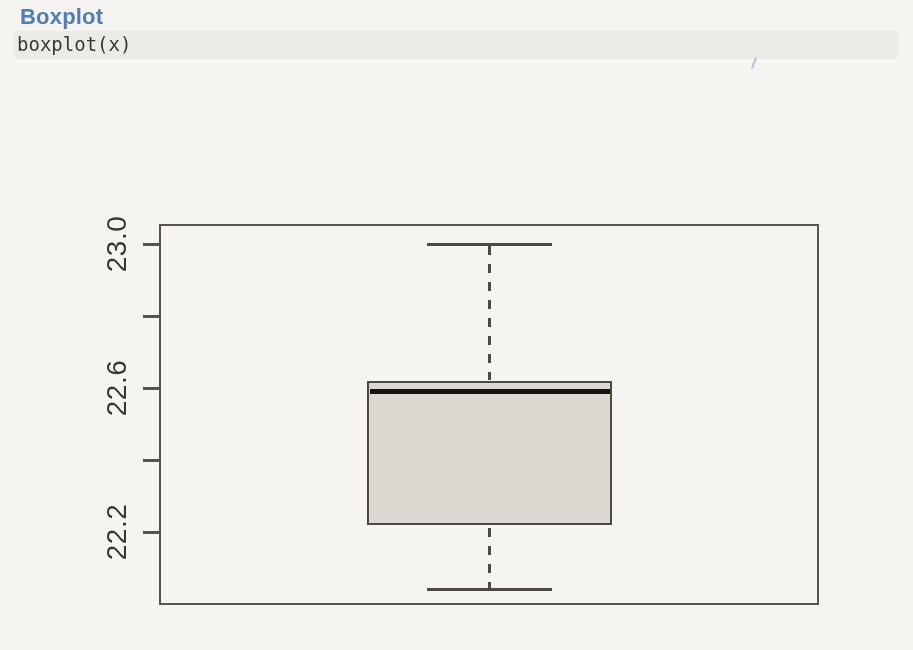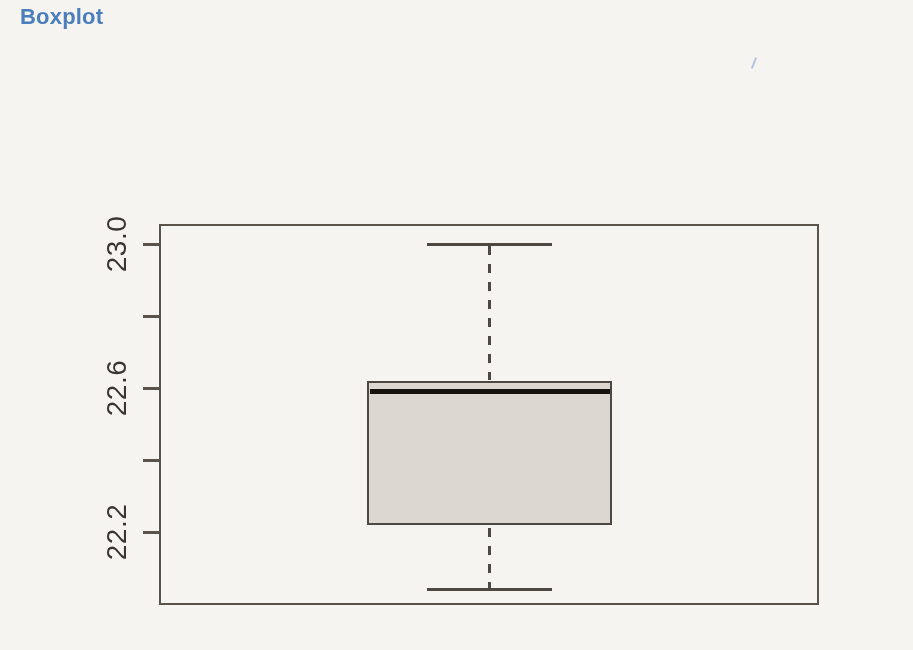--- a/index.html
+++ b/index.html
@@ -80,20 +80,23 @@
     transform:rotate(22deg);border-radius:1px;
   }
 </style>
 </head>
 <body>
 
 <div class="page">
 
   <h1 class="page-title">Boxplot</h1>
 
+  <div class="code-band">
+    <span class="code-text">boxplot(x)</span>
+  </div>
 
   <span class="artifact" style="left:753px;top:57px;"></span>
 
   <figure class="figure">
     <div class="plot-frame" id="plot-frame" style="left: 159px; top: 224px; width: 660px; height: 381px;"></div>
     <div id="axis-root">
         <div class="tick" style="left: 143px; top: 242.5px; width: 16px;"></div>
         <div class="tick-label" style="left: 117px; top: 244px;">23.0</div>
         <div class="tick" style="left: 143px; top: 314.5px; width: 16px;"></div>
         <div class="tick" style="left: 143px; top: 386.5px; width: 16px;"></div>

